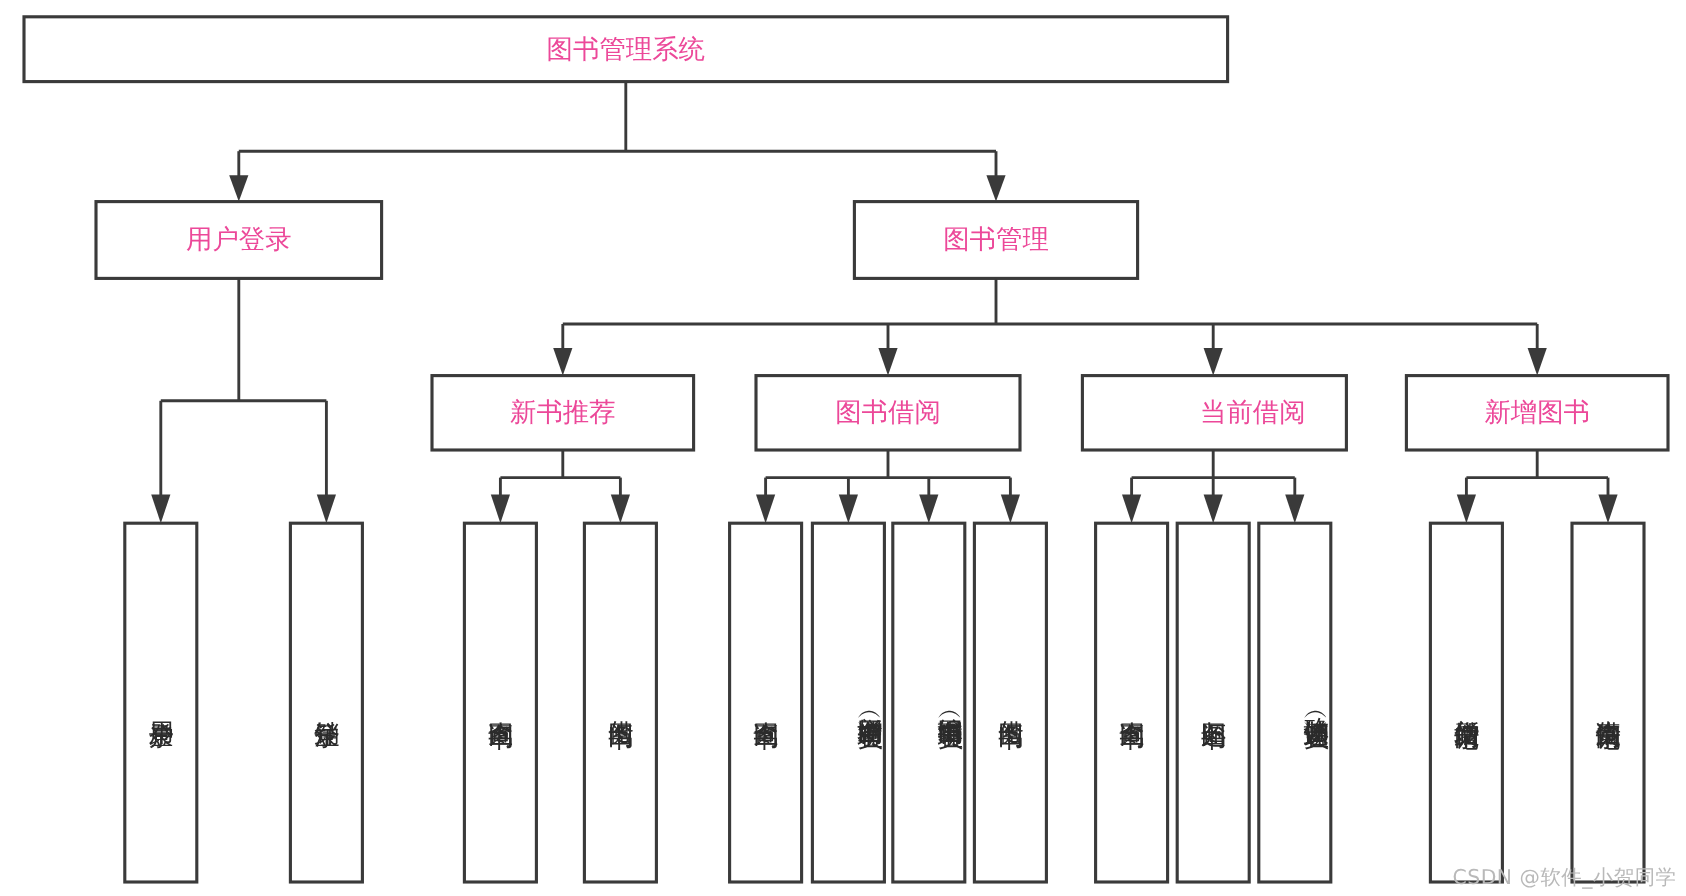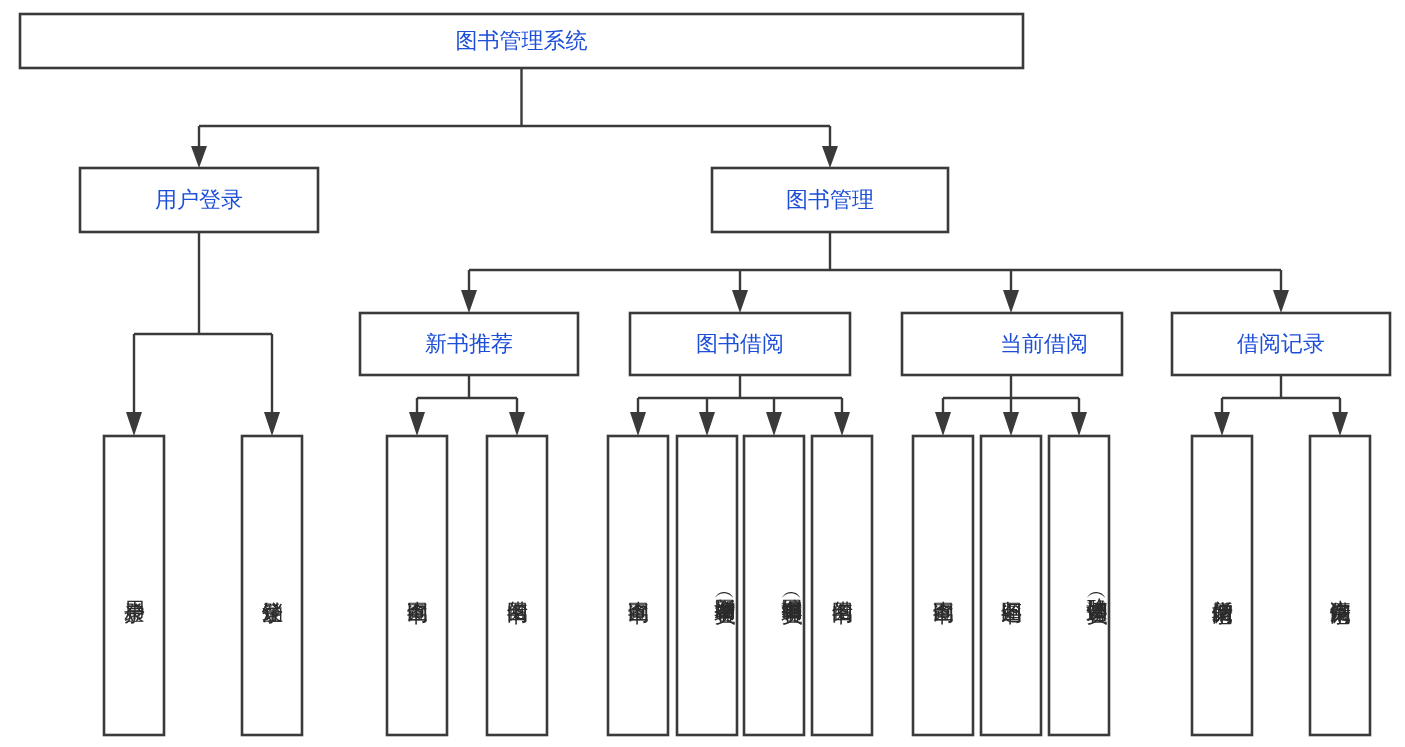--- a/index.html
+++ b/index.html
@@ -55,21 +55,21 @@
     align-items: center;
     justify-content: center;
     white-space: nowrap;
     pointer-events: none;
     user-select: none;
   }
   .hlabel {
     position: absolute;
     font-family: "DejaVu Sans", "Liberation Sans", sans-serif;
     font-size: 22px;
-    color: #1d4ed8;
+    color: #ec4899;
     display: flex;
     align-items: center;
     justify-content: center;
     white-space: nowrap;
     pointer-events: none;
     user-select: none;
   }
   #watermark {
     position: absolute;
     right: 8px;
@@ -193,34 +193,35 @@
   </svg>
 
   <div class="hlabel" style="left:20px; top:14px; width:1003px; height:54px;">图书管理系统</div>
 
   <div class="hlabel" style="left:80px; top:168px; width:238px; height:64px;">用户登录</div>
   <div class="hlabel" style="left:712px; top:168px; width:236px; height:64px;text-align:center;">图书管理</div>
 
   <div class="hlabel" style="left:630px; top:313px; width:220px; height:62px;">图书借阅</div>
   <div class="hlabel" style="left:360px; top:313px; width:218px; height:62px;">新书推荐</div>
   <div class="hlabel" style="left:902px; top:313px; width:220px; height:62px;padding-left:32px;">当前借阅</div>
-  <div class="hlabel" style="left:1172px; top:313px; width:218px; height:62px;">借阅记录</div>
+  <div class="hlabel" style="left:1172px; top:313px; width:218px; height:62px;">新增图书</div>
 
   <div class="vlabel" style="left:104px; top:436px; width:60px; height:299px;">用户登录</div>
   <div class="vlabel" style="left:242px; top:436px; width:60px; height:299px;">注销登录</div>
 
   <div class="vlabel" style="left:387px; top:436px; width:60px; height:299px;">查询图书</div>
   <div class="vlabel" style="left:487px; top:436px; width:60px; height:299px;">借阅图书</div>
 
   <div class="vlabel" style="left:608px; top:436px; width:60px; height:299px;">查询图书</div>
   <div class="vlabel" style="left:677px; top:436px; width:60px; height:299px; align-items:flex-start;">新增图书（管理员）</div>
   <div class="vlabel" style="left:744px; top:436px; width:60px; height:299px; align-items:flex-start;">编辑图书（管理员）</div>
   <div class="vlabel" style="left:812px; top:436px; width:60px; height:299px;">借阅图书</div>
 
   <div class="vlabel" style="left:913px; top:436px; width:60px; height:299px;">查询图书</div>
   <div class="vlabel" style="left:981px; top:436px; width:60px; height:299px;">归还图书</div>
   <div class="vlabel" style="left:1049px; top:436px; width:60px; height:299px; align-items:flex-start;">确认归还（管理员）</div>
 
   <div class="vlabel" style="left:1192px; top:436px; width:60px; height:299px;">新增借阅记录</div>
   <div class="vlabel" style="left:1310px; top:436px; width:60px; height:299px;">查询借阅记录</div>
 
+  <div id="watermark">CSDN @软件_小贺同学</div>
 
 </div>
 
 </body></html>

